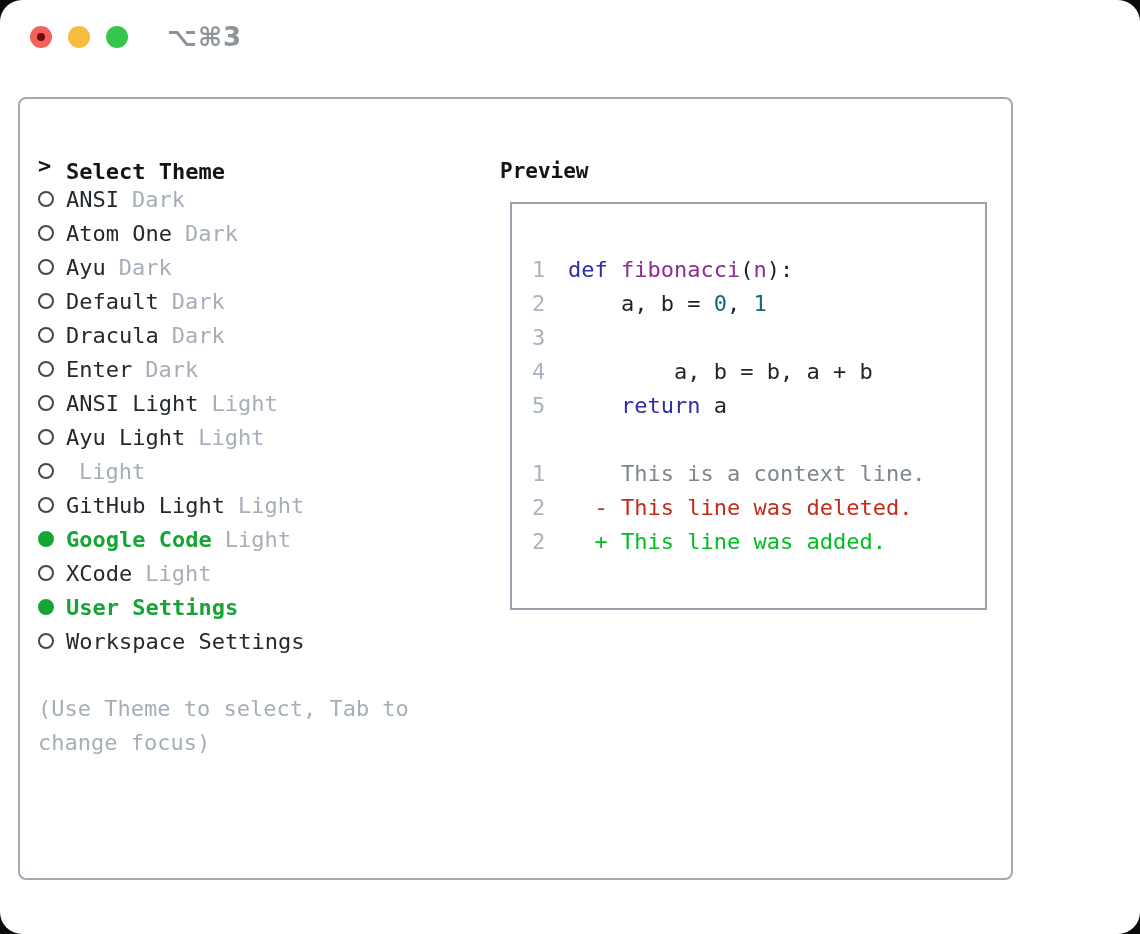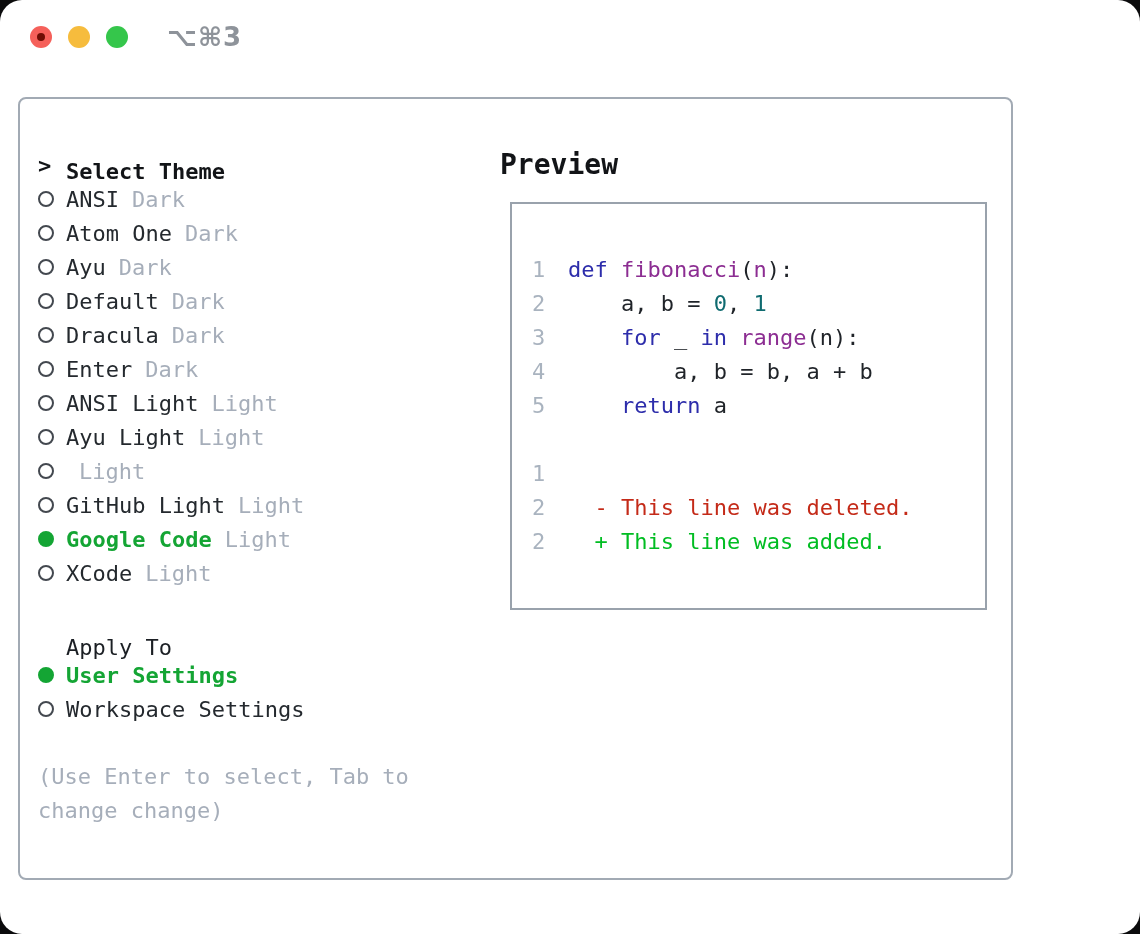--- a/index.html
+++ b/index.html
@@ -62,23 +62,23 @@
   .row.selected .name { color: #14a534; font-weight: bold; }
   .row .variant { white-space: pre; color: #a6aeba; margin-left: 13px; text-align: right; }
   .apply-header { margin-top: 34px; }
   .apply-header .header-label { font-weight: 400; color: #1b1f24; }
   .hint {
     margin-top: 34px; width: 440px;
     font-size: 22px; line-height: 34px; color: #a6aeba;
   }
   
   .preview-title {
-    position: absolute; left: 480px; top: 49px;
+    position: absolute; left: 480px; top: 55px;
     height: 34px; line-height: 34px;
-    font-size: 28px; font-weight: 700; color: #121417; white-space: pre;
+    font-size: 21px; font-weight: 700; color: #121417; white-space: pre;
   }
   .preview-box {
     position: absolute; left: 490px; top: 103px;
     width: 477px; height: 408px;
     box-sizing: border-box;
     border: 2px solid #99a2ac;
     background: #ffffff;
     padding: 49px 0 0 20px;
     overflow: hidden;
   }
@@ -206,82 +206,78 @@
 
   <div class="row">
     <span class="marker">
               <span class="radio"></span>
             </span>
     <span class="name">XCode</span>
     <span class="variant">Light</span>
   </div>
 </div>
 
-      <div class="row header-row apply-header">
-        <span class="marker"></span>
-        <span class="header-label">Apply To</span>
-      </div>
 
       <div id="apply-list">
   <div class="row selected">
     <span class="marker">
               <span class="radio"></span>
             </span>
     <span class="name">User Settings</span>
 
   </div>
 
   <div class="row">
     <span class="marker">
               <span class="radio"></span>
             </span>
     <span class="name">Workspace Settings</span>
 
   </div>
 </div>
 
-      <div class="hint">(Use Enter to select, Tab to change change)</div>
+      <div class="hint">(Use Theme to select, Tab to change focus)</div>
     </div>
 
     <div class="preview-title">Preview</div>
 
     <div class="preview-box">
       <div id="preview-lines">
   <div class="pline">
     <span class="lineno">1</span>
     <span class="segs"><span class="seg-keyword">def</span><span class="seg-plain"> </span><span class="seg-title">fibonacci</span><span class="seg-plain">(</span><span class="seg-title">n</span><span class="seg-plain">):</span></span>
   </div>
 
   <div class="pline">
     <span class="lineno">2</span>
     <span class="segs"><span class="seg-plain">    a, b = </span><span class="seg-number">0</span><span class="seg-plain">, </span><span class="seg-number">1</span></span>
   </div>
 
   <div class="pline">
     <span class="lineno">3</span>
-    <span class="segs"><span class="seg-plain">    </span><span class="seg-keyword">for</span><span class="seg-plain"> _ </span><span class="seg-keyword">in</span><span class="seg-plain"> </span><span class="seg-title">range</span><span class="seg-plain">(n):</span></span>
   </div>
 
   <div class="pline">
     <span class="lineno">4</span>
     <span class="segs"><span class="seg-plain">        a, b = b, a + b</span></span>
   </div>
 
   <div class="pline">
     <span class="lineno">5</span>
     <span class="segs"><span class="seg-plain">    </span><span class="seg-keyword">return</span><span class="seg-plain"> a</span></span>
   </div>
 
   <div class="pline">
     <span class="lineno"></span>
     <span class="segs"></span>
   </div>
 
   <div class="pline">
     <span class="lineno">1</span>
+    <span class="segs"><span class="seg-context">    This is a context line.</span></span>
   </div>
 
   <div class="pline">
     <span class="lineno">2</span>
     <span class="segs"><span class="seg-deleted">  - This line was deleted.</span></span>
   </div>
 
   <div class="pline">
     <span class="lineno">2</span>
     <span class="segs"><span class="seg-added">  + This line was added.</span></span>

